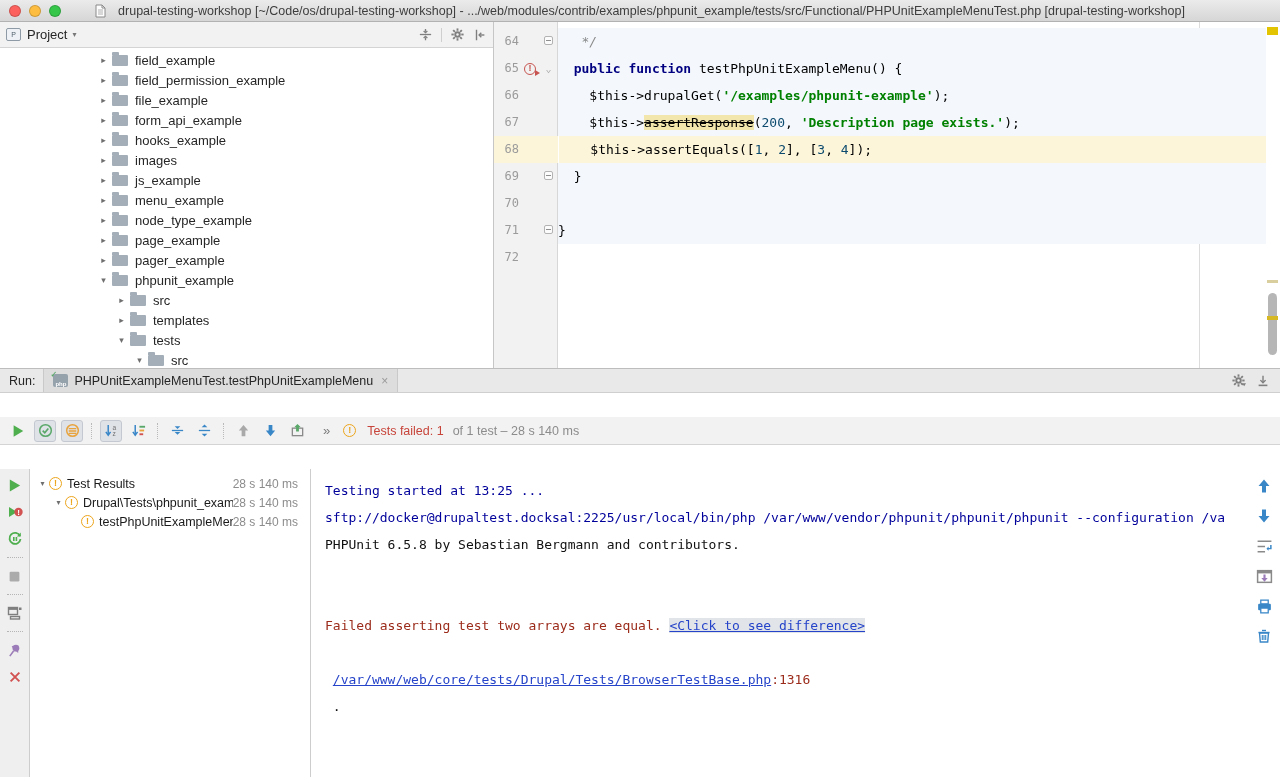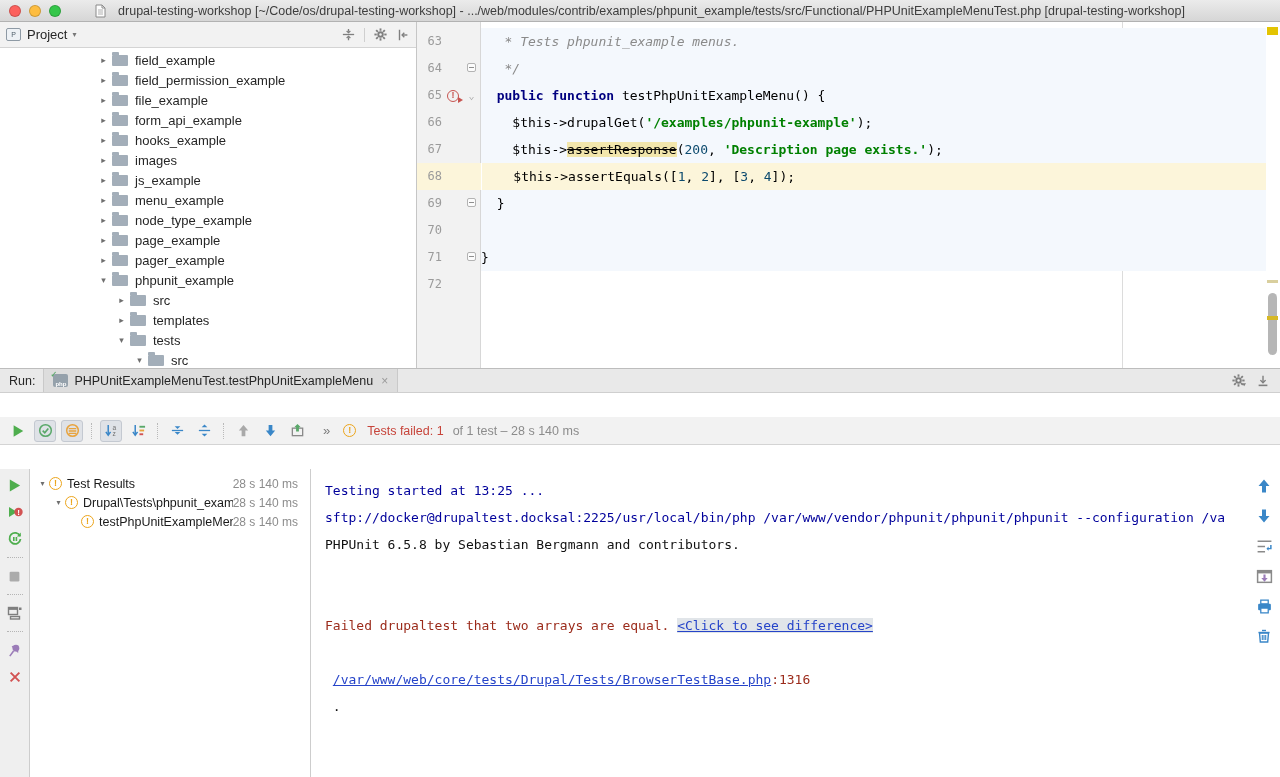--- a/index.html
+++ b/index.html
@@ -9,21 +9,21 @@
   
   .titlebar { height:22px; background:linear-gradient(#ebebeb,#d6d6d6); border-bottom:1px solid #b2b2b2;
     display:flex; align-items:center; font-size:12.5px; color:#3d3d3d; position:relative; }
   .lights { position:absolute; left:9px; top:5px; display:flex; gap:8px; }
   .light { width:12px; height:12px; border-radius:50%; border:1px solid rgba(0,0,0,.18); }
   .light.red{background:#fc615d}.light.yellow{background:#fdbd41}.light.green{background:#35c64a}
   .title-center { flex:1; display:flex; align-items:flex-start; justify-content:center; gap:12px; overflow:hidden; white-space:nowrap; }
 
   
   .main { display:flex; height:346px; }
-  .project { width:417px; border-right:1px solid #c6c6c6; display:flex; flex-direction:column; background:#fff; }
+  .project { width:494px; border-right:1px solid #c6c6c6; display:flex; flex-direction:column; background:#fff; }
   .project-header { height:26px; background:#f2f2f2; border-bottom:1px solid #d4d4d4; display:flex; align-items:center; padding:0 6px; font-size:13px; color:#262626; }
   .project-header .ph-icons { margin-left:auto; display:flex; align-items:center; gap:8px; }
   .proj-badge { width:15px; height:13px; border:1px solid #8e9aa5; border-radius:2px; background:#eef2f6; font-size:7px; color:#51606c; display:flex; align-items:center; justify-content:center; margin-right:6px; }
   .caret { font-size:8px; color:#777; margin-left:5px; }
   .tree { flex:1; overflow:hidden; padding-top:2px; }
   .trow { height:20px; display:flex; align-items:center; font-size:13px; color:#262626; white-space:nowrap; }
   .tarrow { width:15px; text-align:center; color:#6f6f6f; font-size:9px; flex-shrink:0; }
   .folder { width:16px; height:11px; background:#a3aeb9; border-radius:1px; position:relative; margin:0 7px 0 1px; flex-shrink:0; }
   .folder::before { content:""; position:absolute; top:-3px; left:0; width:7px; height:3px; background:#a3aeb9; border-radius:1px 1px 0 0; }
 
@@ -231,28 +231,20 @@
           </div>
         </div>
     </div>
 
     <div class="editor">
       <div class="gutter-bg"></div>
       <div class="guide"></div>
       <div class="elines" id="editor-lines">
           <div class="eline scope">
             <span class="egut">
-              <span class="enum">63</span>
-              <span class="eicon"></span>
-              <span class="efold"></span>
-            </span>
-            <span class="ecode"><span>   </span><span class="tk-cm">* Tests phpunit_example menus.</span></span>
-          </div>
-          <div class="eline scope">
-            <span class="egut">
               <span class="enum">64</span>
               <span class="eicon"></span>
               <span class="efold"><span class="fold-box"></span></span>
             </span>
             <span class="ecode"><span>   </span><span class="tk-cm">*/</span></span>
           </div>
           <div class="eline scope">
             <span class="egut">
               <span class="enum">65</span>
               <span class="eicon">
@@ -548,20 +540,20 @@
                 <path d="M6 2.5h4" stroke="#3a87c8" stroke-width="1.4"></path>
                 <path d="M6.3 7v5M8 7v5M9.7 7v5" stroke="#3a87c8" stroke-width="1.1"></path>
               </svg>
             </span>
         </div>
       <div class="crow"><span class="cs-info">Testing started at 13:25 ...</span></div>
           <div class="crow"><span class="cs-info">sftp://docker@drupaltest.docksal:2225/usr/local/bin/php /var/www/vendor/phpunit/phpunit/phpunit --configuration /va</span></div>
           <div class="crow"><span class="cs-plain">PHPUnit 6.5.8 by Sebastian Bergmann and contributors.</span></div>
           <div class="crow"></div>
           <div class="crow"></div>
-          <div class="crow"><span class="cs-error">Failed drupaltest that two arrays are equal. </span><span class="cs-linkhl">&lt;Click to see difference&gt;</span></div>
+          <div class="crow"><span class="cs-error">Failed asserting test two arrays are equal. </span><span class="cs-linkhl">&lt;Click to see difference&gt;</span></div>
           <div class="crow"></div>
           <div class="crow"><span class="cs-plain"> </span><span class="cs-link">/var/www/web/core/tests/Drupal/Tests/BrowserTestBase.php</span><span class="cs-error">:1316</span></div>
           <div class="crow"><span class="cs-plain"> .</span></div>
         </div>
     </div>
   </div>
 </div>
 
 </body></html>

